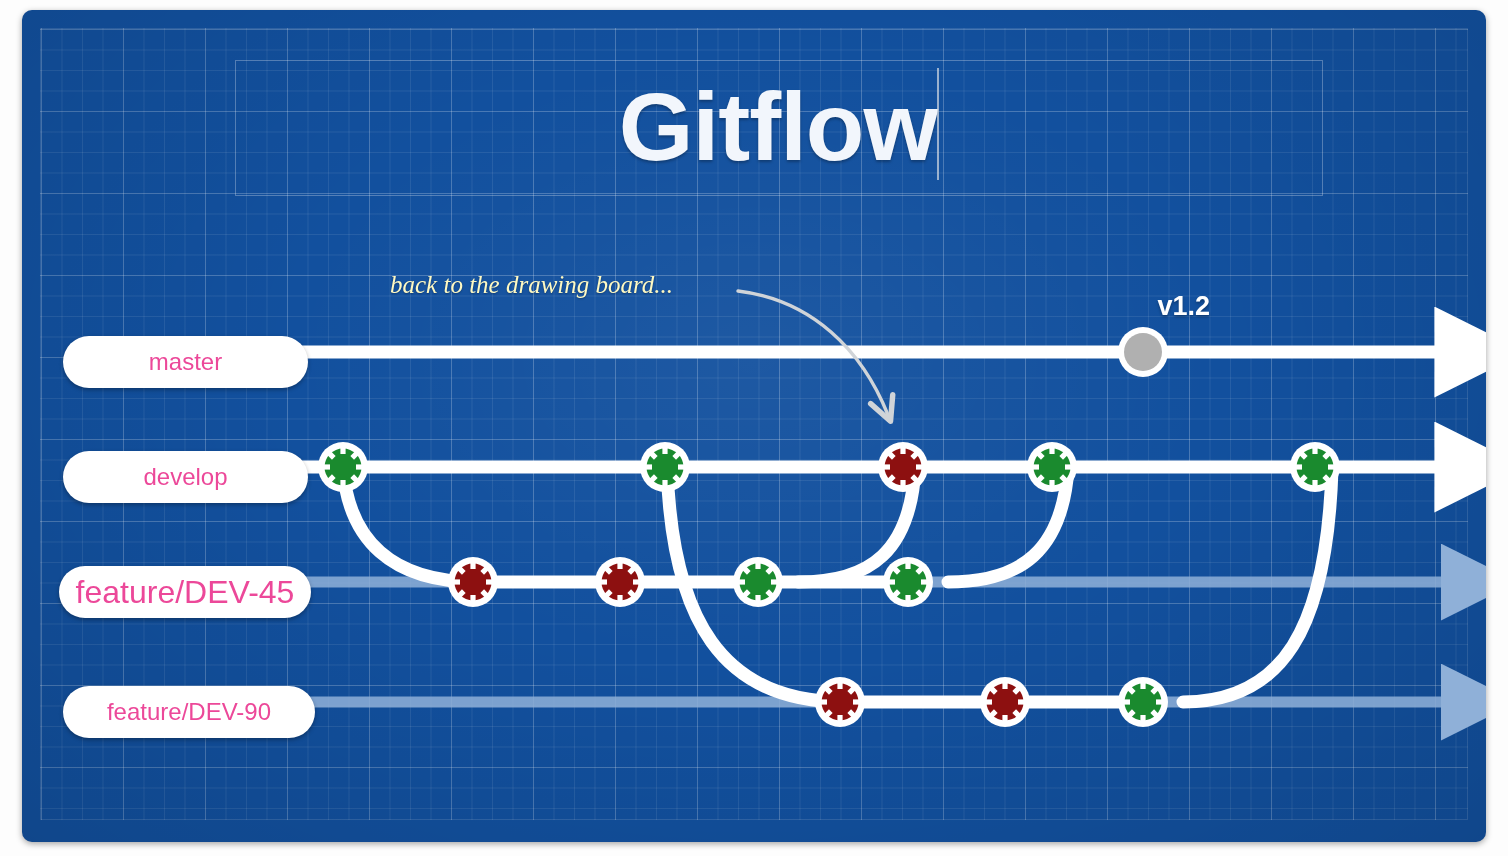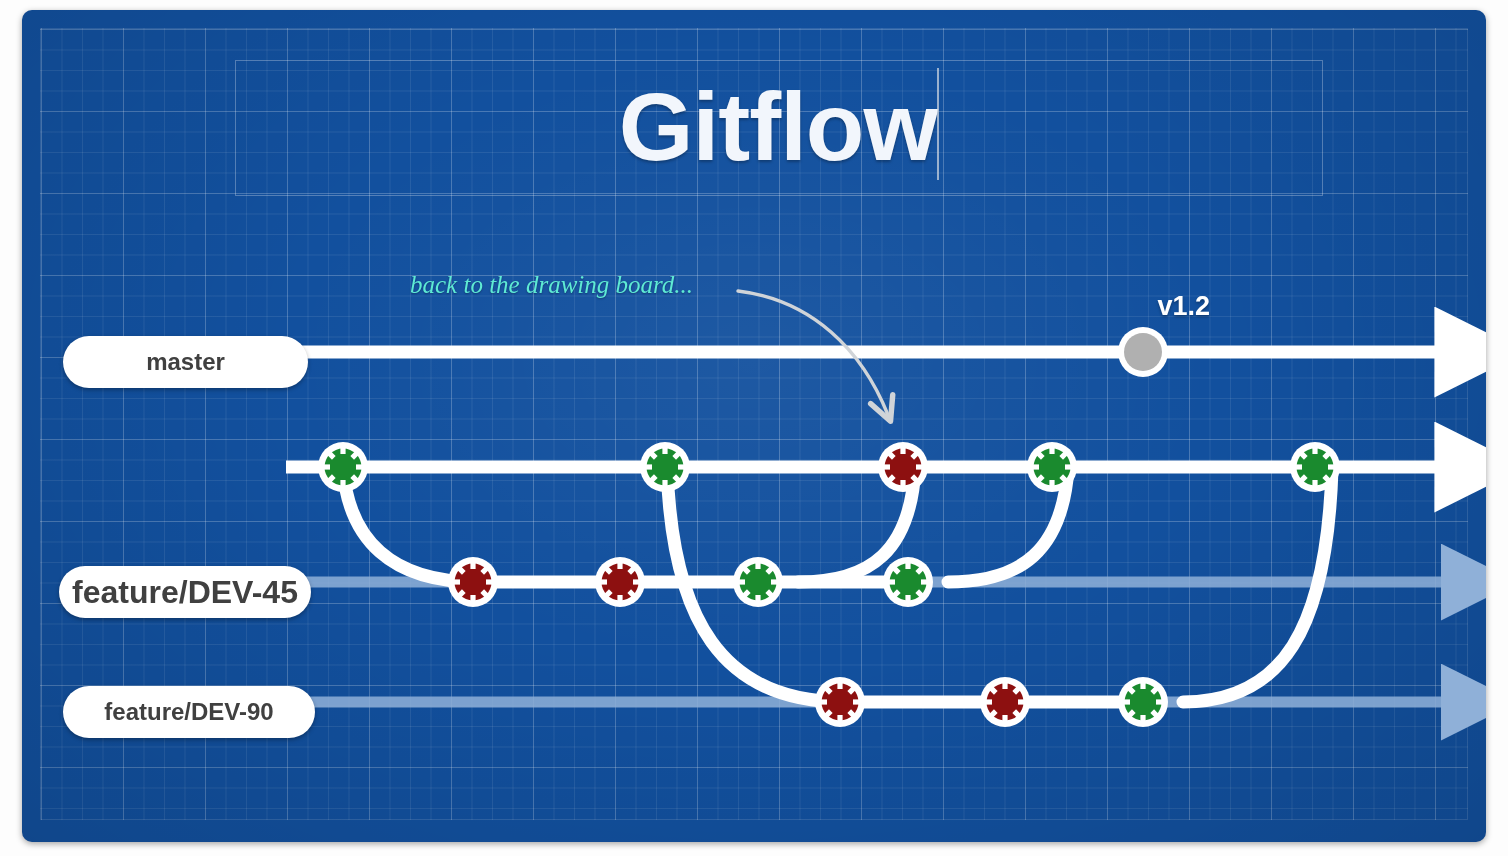--- a/index.html
+++ b/index.html
@@ -51,34 +51,34 @@
     text-shadow:0 2px 3px rgba(0,0,0,.28);
     white-space:pre;
   }
   .caret{
     position:absolute;left:915px;top:58px;width:2px;height:112px;
     background:rgba(200,210,222,.75);
   }
 
   
   .annot{
-    position:absolute;left:388px;top:261px;
-    color:#5eead4;
+    position:absolute;left:368px;top:261px;
+    color:#fef9c3;
     font-family:"Liberation Serif", serif;
     font-style:italic;font-size:25px;
     text-shadow:0 1px 2px rgba(0,0,0,.3);
     white-space:nowrap;
   }
 
   
   .pill{
     position:absolute;height:52px;
     background:#ffffff;border-radius:26px;
     display:flex;align-items:center;justify-content:center;
-    color:#404040;font-weight:bold;
+    color:#ec4899;font-weight:normal;
     box-shadow:0 2px 4px rgba(0,0,0,.3);
     white-space:nowrap;
   }
   .pill.master   {left:41px;  top:326px; width:245px; font-size:24px;}
   .pill.develop  {left:41px;  top:441px; width:245px; font-size:24px;}
   .pill.dev45    {left:37px;  top:556px; width:252px; font-size:32px;}
   .pill.dev60    {left:41px;  top:676px; width:252px; font-size:24px;}
 
   
   .tag{
@@ -335,18 +335,19 @@
       <path d="M716,281 C790,290 840,340 866,405" fill="none" stroke="#d0d4d8" stroke-width="3.4" stroke-linecap="round" marker-end="url(#arrowThin)"></path>
     </svg>
 
     <div class="titlebox"></div>
     <div class="title">Gitflow</div>
     <div class="caret"></div>
 
     <div class="annot">back to the drawing board...</div>
 
     <div class="pill master">master</div>
+    <div class="pill develop">develop</div>
     <div class="pill dev45">feature/DEV-45</div>
     <div class="pill dev60">feature/DEV-90</div>
 
     <div class="tag">v1.2</div>
   </div>
 </div>
 
 </body></html>

